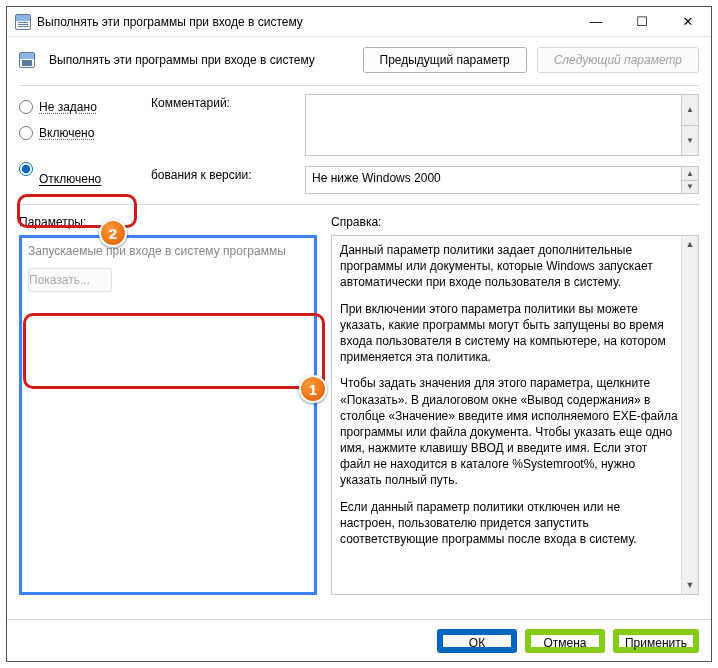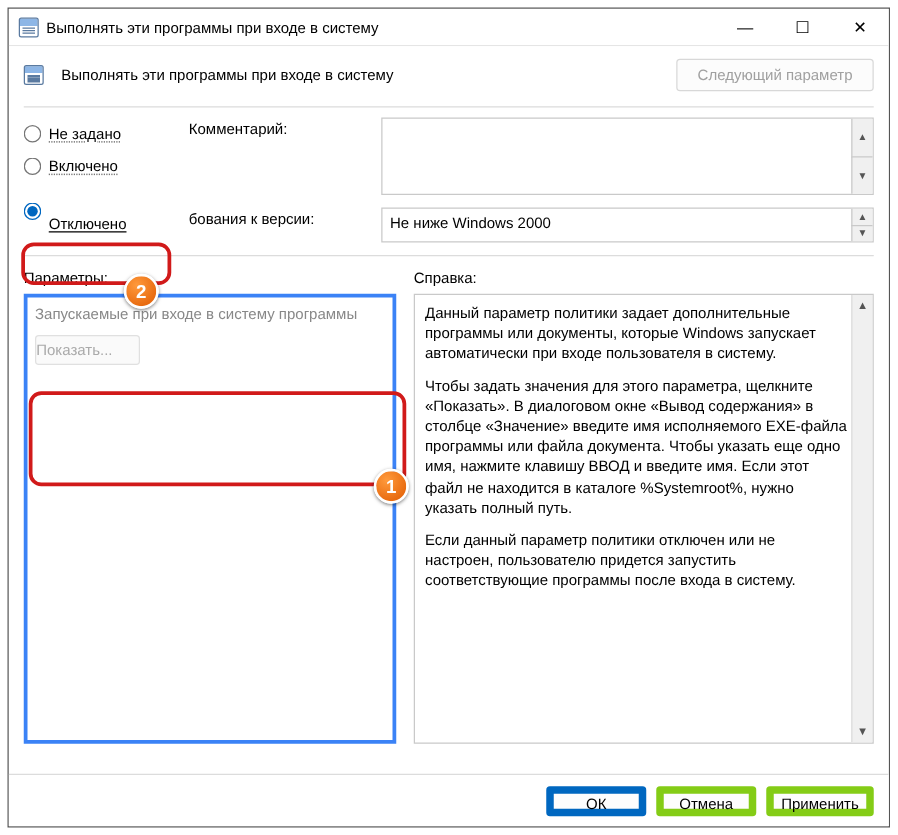--- a/index.html
+++ b/index.html
@@ -63,21 +63,21 @@
   .header-row .title-icon { margin-right:4px; }
   .policy-title { font-size:12px; flex:1; }
   .hdr-btn {
     height:26px;
     padding: 0 16px;
     border:1px solid #b0b0b0;
     background:#fdfdfd;
     border-radius:3px;
     font-size:12px;
   }
-  .hdr-btn.disabled { color:#a0a0a0; border-color:#d8d8d8; background:#fcfcfc; }
+  .hdr-btn.disabled { color:#a0a0a0; border-color:#d8d8d8; background:#fcfcfc;font-style:italic; }
   .divider { height:1px; background:#dcdcdc; margin: 0 12px; }
   .body {
     display:flex;
     padding: 8px 12px 0 12px;
     gap: 14px;
   }
   .left-col { width: 118px; display:flex; flex-direction:column; gap:12px; padding-top:6px; position:relative;}
   .radio-row { display:flex; align-items:center; gap:6px; font-size:12px; }
   .radio-row input { margin:0; accent-color:#0067c0; width:14px; height:14px; }
   .radio-row label { text-decoration: underline dotted #777; text-underline-offset:2px; }
@@ -223,20 +223,21 @@
       <div class="win-btn">☐</div>
       <div class="win-btn close">✕</div>
     </div>
   </div>
 
   <div class="client">
 
     <div class="header-row">
       <div class="title-icon"></div>
       <div class="policy-title">Выполнять эти программы при входе в систему</div>
+      <button class="hdr-btn">Предыдущий параметр</button>
       <button class="hdr-btn disabled">Следующий параметр</button>
     </div>
 
     <div class="divider"></div>
 
     <div class="body">
       <div class="left-col">
         <div class="radio-row">
           <input type="radio" name="st" style="">
           <label>Не задано</label>
@@ -281,20 +282,21 @@
         <div class="section-label">Параметры:</div>
         <div class="params-box">
           <div class="params-inner-title">Запускаемые при входе в систему программы</div>
           <div class="show-btn">Показать...</div>
         </div>
       </div>
       <div class="help-col">
         <div class="section-label">Справка:</div>
         <div class="help-box">
           <p>Данный параметр политики задает дополнительные программы или документы, которые Windows запускает автоматически при входе пользователя в систему.</p>
+          <p>При включении этого параметра политики вы можете указать, какие программы могут быть запущены во время входа пользователя в систему на компьютере, на котором применяется эта политика.</p>
           <p>Чтобы задать значения для этого параметра, щелкните «Показать». В диалоговом окне «Вывод содержания» в столбце «Значение» введите имя исполняемого EXE-файла программы или файла документа. Чтобы указать еще одно имя, нажмите клавишу ВВОД и введите имя. Если этот файл не находится в каталоге %Systemroot%, нужно указать полный путь.</p>
           <p>Если данный параметр политики отключен или не настроен, пользователю придется запустить соответствующие программы после входа в систему.</p>
           <div class="scrollbar">
             <div class="sb-arrow">▲</div>
             <div class="sb-arrow">▼</div>
           </div>
         </div>
       </div>
     </div>
 

